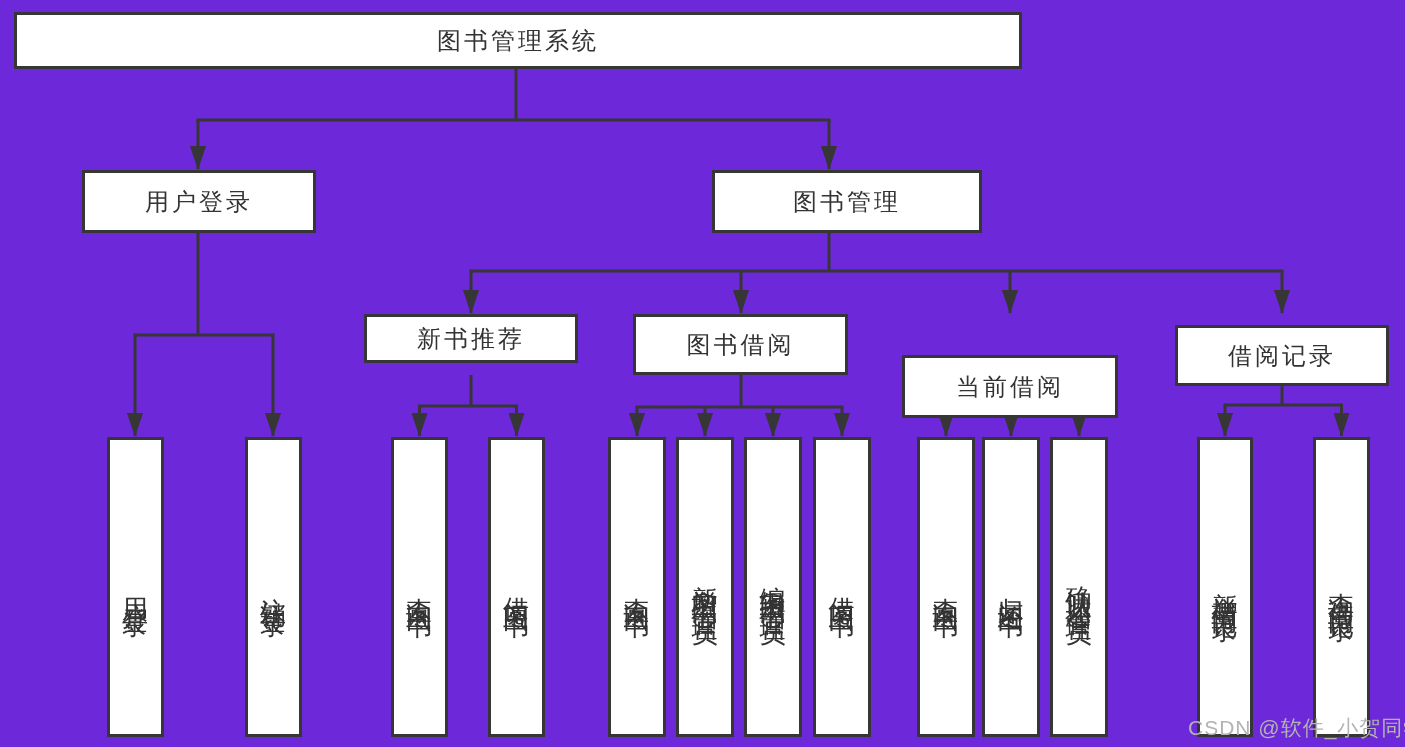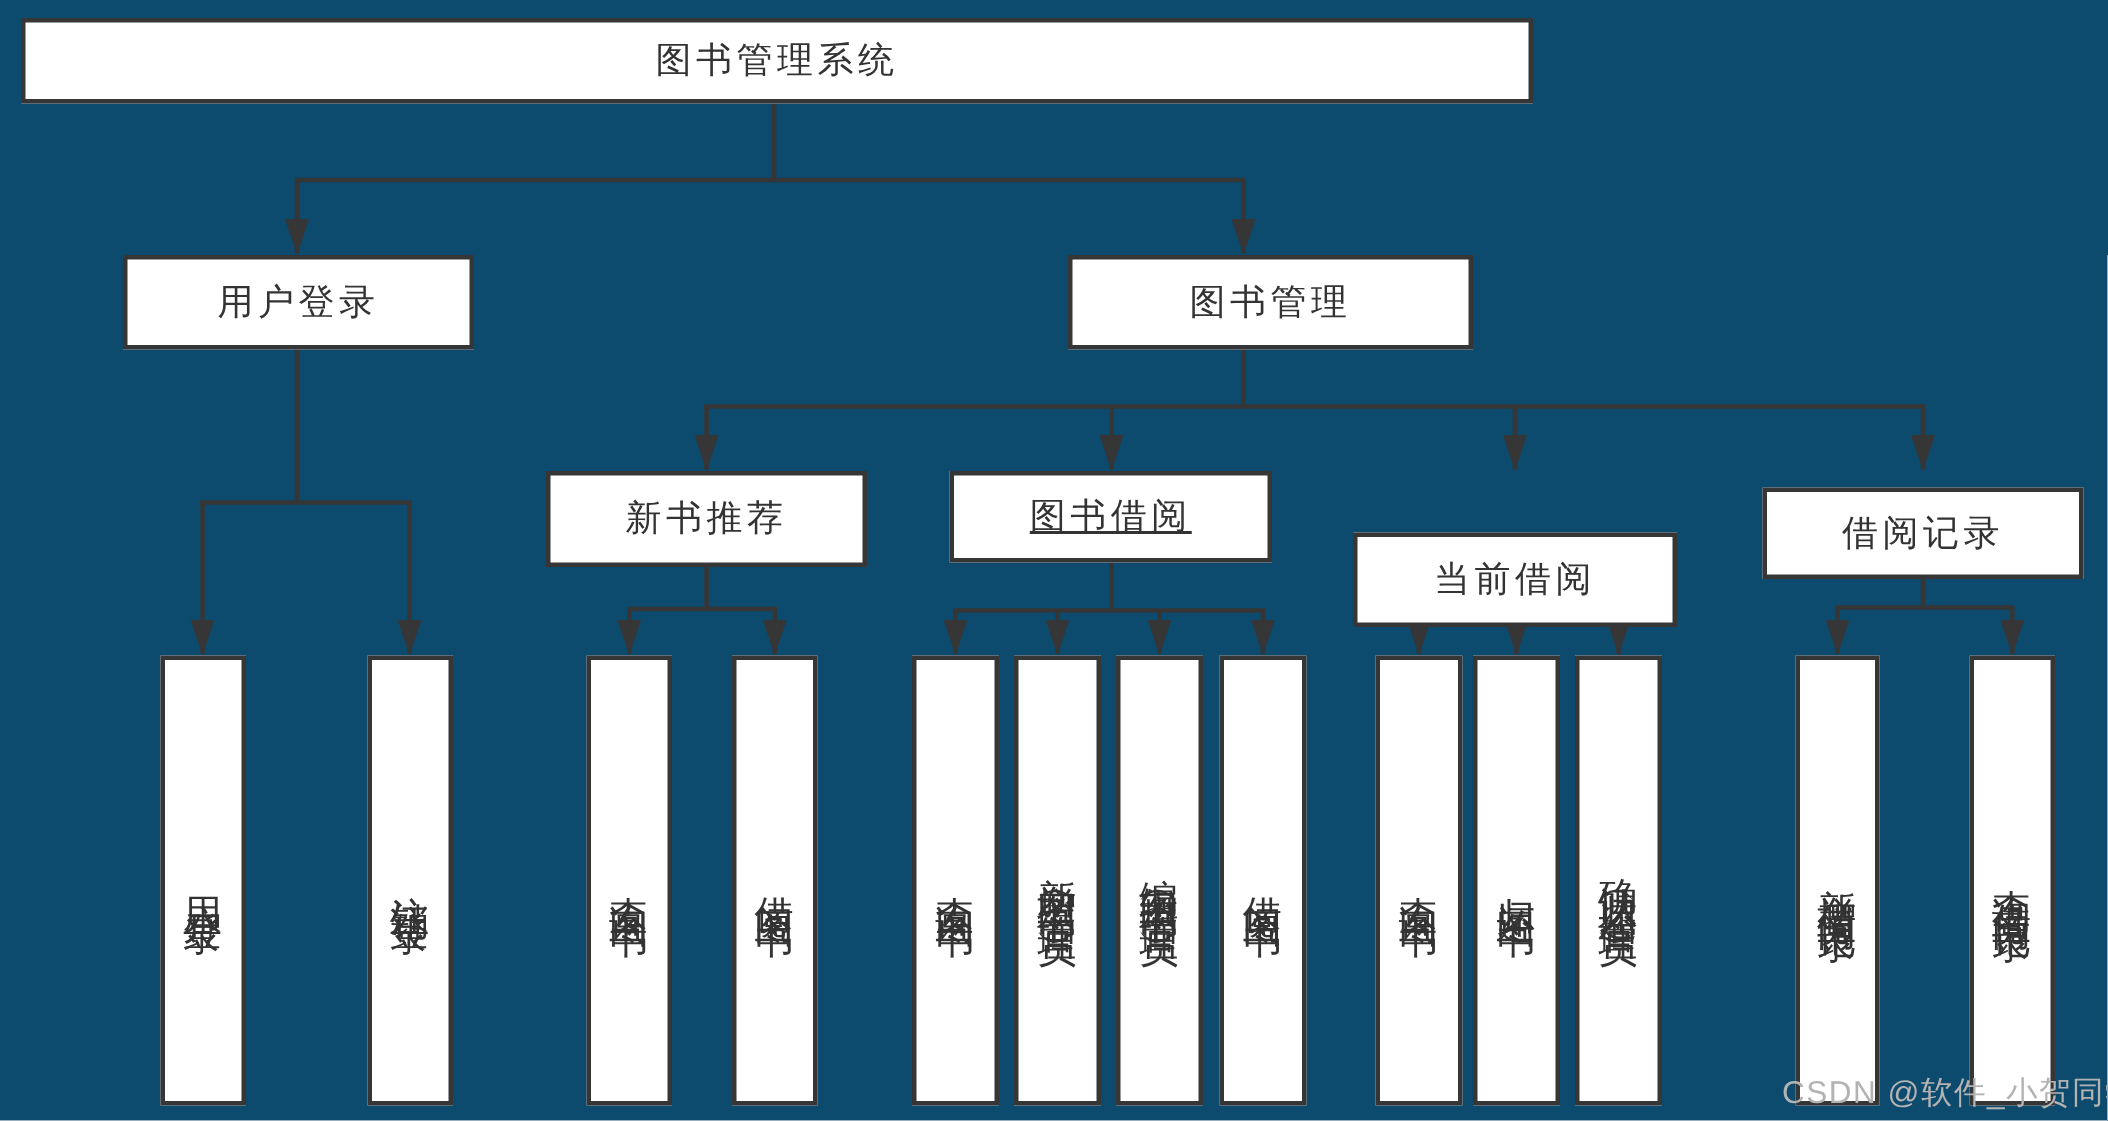--- a/index.html
+++ b/index.html
@@ -4,21 +4,21 @@
 <style>
   html, body {
     margin: 0;
     padding: 0;
     background: #ffffff;
   }
   .stage {
     position: relative;
     width: 1405px;
     height: 747px;
-    background: #0c4a6e;
+    background: #6d28d9;
     font-family: "Liberation Sans", "DejaVu Sans", sans-serif;
     color: #333333;
     overflow: hidden;
   }
   .connectors {
     position: absolute;
     left: 0;
     top: 0;
     width: 1405px;
     height: 747px;
@@ -44,22 +44,22 @@
     text-orientation: mixed;
     font-size: 26px;
     letter-spacing: 5px;
     line-height: 1;
     white-space: nowrap;
   }
   
   .n-root      { left: 14px;   top: 12px;  width: 1008px; height: 57px; }
   .n-login     { left: 82px;   top: 170px; width: 234px;  height: 63px; }
   .n-bookmgmt  { left: 712px;  top: 170px; width: 270px;  height: 63px; }
-  .n-newrec    { left: 364px;  top: 314px; width: 214px;  height: 64px; }
-  .n-borrow    { left: 633px;  top: 314px; width: 215px;  height: 61px; text-decoration: underline; }
+  .n-newrec    { left: 364px;  top: 314px; width: 214px;  height: 49px; }
+  .n-borrow    { left: 633px;  top: 314px; width: 215px;  height: 61px; }
   .n-current   { left: 902px;  top: 314px; width: 216px;  height: 63px; margin-top: 41px; }
   .n-record    { left: 1175px; top: 314px; width: 214px;  height: 61px; margin-top: 11px; }
   .leaf        { top: 437px; height: 300px; }
   .l-userlogin { left: 107px;  width: 57px; }
   .l-logout    { left: 245px;  width: 57px; }
   .l-nr-query  { left: 391px;  width: 57px; }
   .l-nr-borrow { left: 488px;  width: 57px; }
   .l-b-query   { left: 608px;  width: 58px; }
   .l-b-add     { left: 676px;  width: 58px; }
   .l-b-edit    { left: 744px;  width: 58px; }

